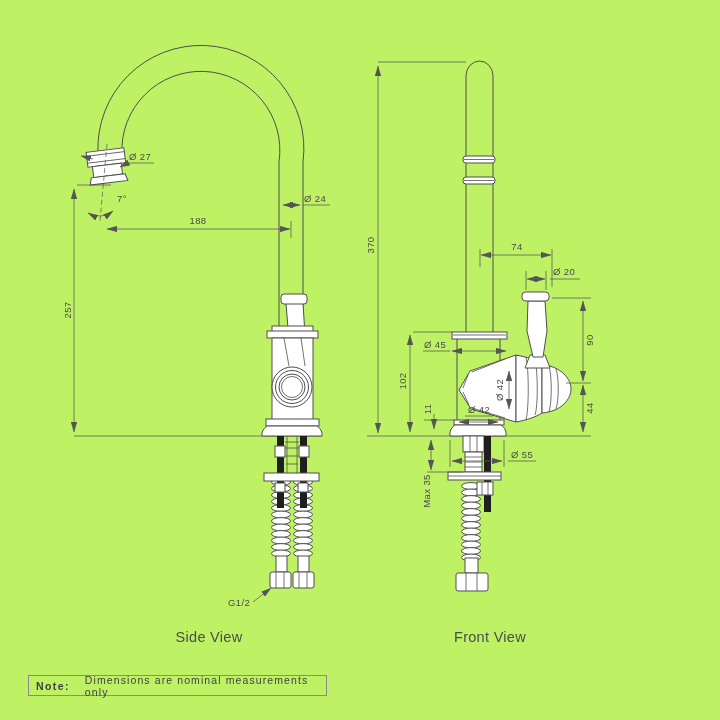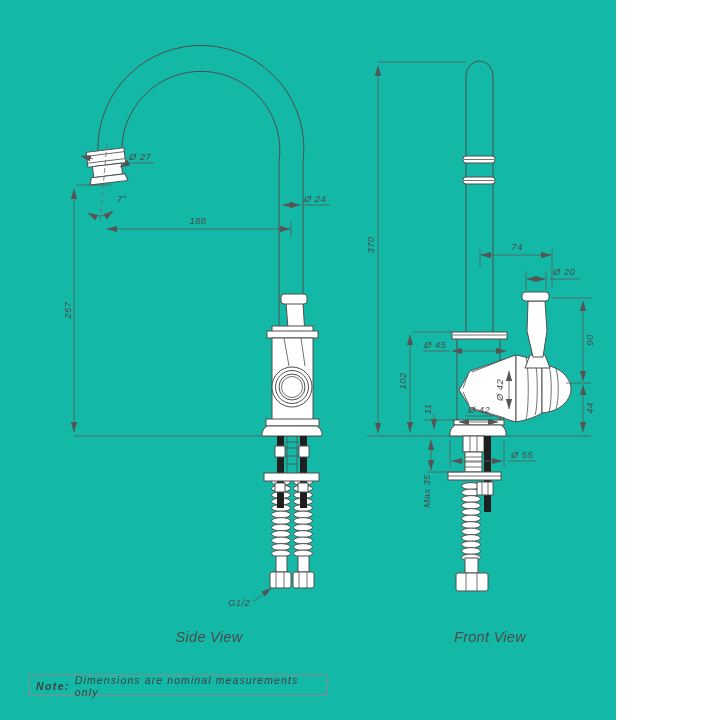--- a/index.html
+++ b/index.html
@@ -1,29 +1,29 @@
 <!DOCTYPE html>
 <html><head>
 <meta charset="utf-8">
 <style>
   html,body{margin:0;padding:0;background:#fff;}
-  #page{position:relative;width:616px;height:720px;background:#14b8a6;overflow:hidden;
-        font-family:"Liberation Sans",sans-serif;font-style:italic;}
+  #page{position:relative;width:720px;height:720px;background:#bef264;overflow:hidden;
+        font-family:"Liberation Sans",sans-serif;}
   svg{position:absolute;left:0;top:0;}
   .obj{stroke:#4e4e4e;stroke-width:1;fill:#fff;}
   .objn{stroke:#4e4e4e;stroke-width:1;fill:none;}
   .thin{stroke:#4e4e4e;stroke-width:.8;fill:none;}
   .dark{fill:#1f1f1f;stroke:none;}
   .dim{stroke:#5c5c5c;stroke-width:.8;fill:none;}
   .dash{stroke:#6a6a6a;stroke-width:.8;fill:none;stroke-dasharray:5 3;}
   text.d{font-family:"Liberation Sans",sans-serif;font-size:9.5px;fill:#4a4a4a;letter-spacing:.4px;}
   text.v{font-family:"Liberation Sans",sans-serif;font-size:14.5px;fill:#4c4c4c;letter-spacing:.3px;}
   .note{position:absolute;left:28px;top:675px;width:290px;height:19px;border:1px solid #8a8a8a;
         display:flex;align-items:center;padding-left:7px;font-size:10.5px;letter-spacing:1.1px;color:#3f3f3f;}
-  .note b{font-weight:bold;letter-spacing:1.4px;margin-right:5px;}
+  .note b{font-weight:bold;letter-spacing:1.4px;margin-right:15px;}
 </style>
 </head>
 <body>
 
 <div id="page">
 <svg width="720" height="720" viewBox="0 0 720 720">
   <defs>
     <marker id="mE" viewBox="0 0 10 6" refX="9.5" refY="3" markerWidth="10.5" markerHeight="6.3" orient="auto" markerUnits="userSpaceOnUse">
           <path d="M0 0 L10 3 L0 6 Z" fill="#555"></path>
         </marker>

